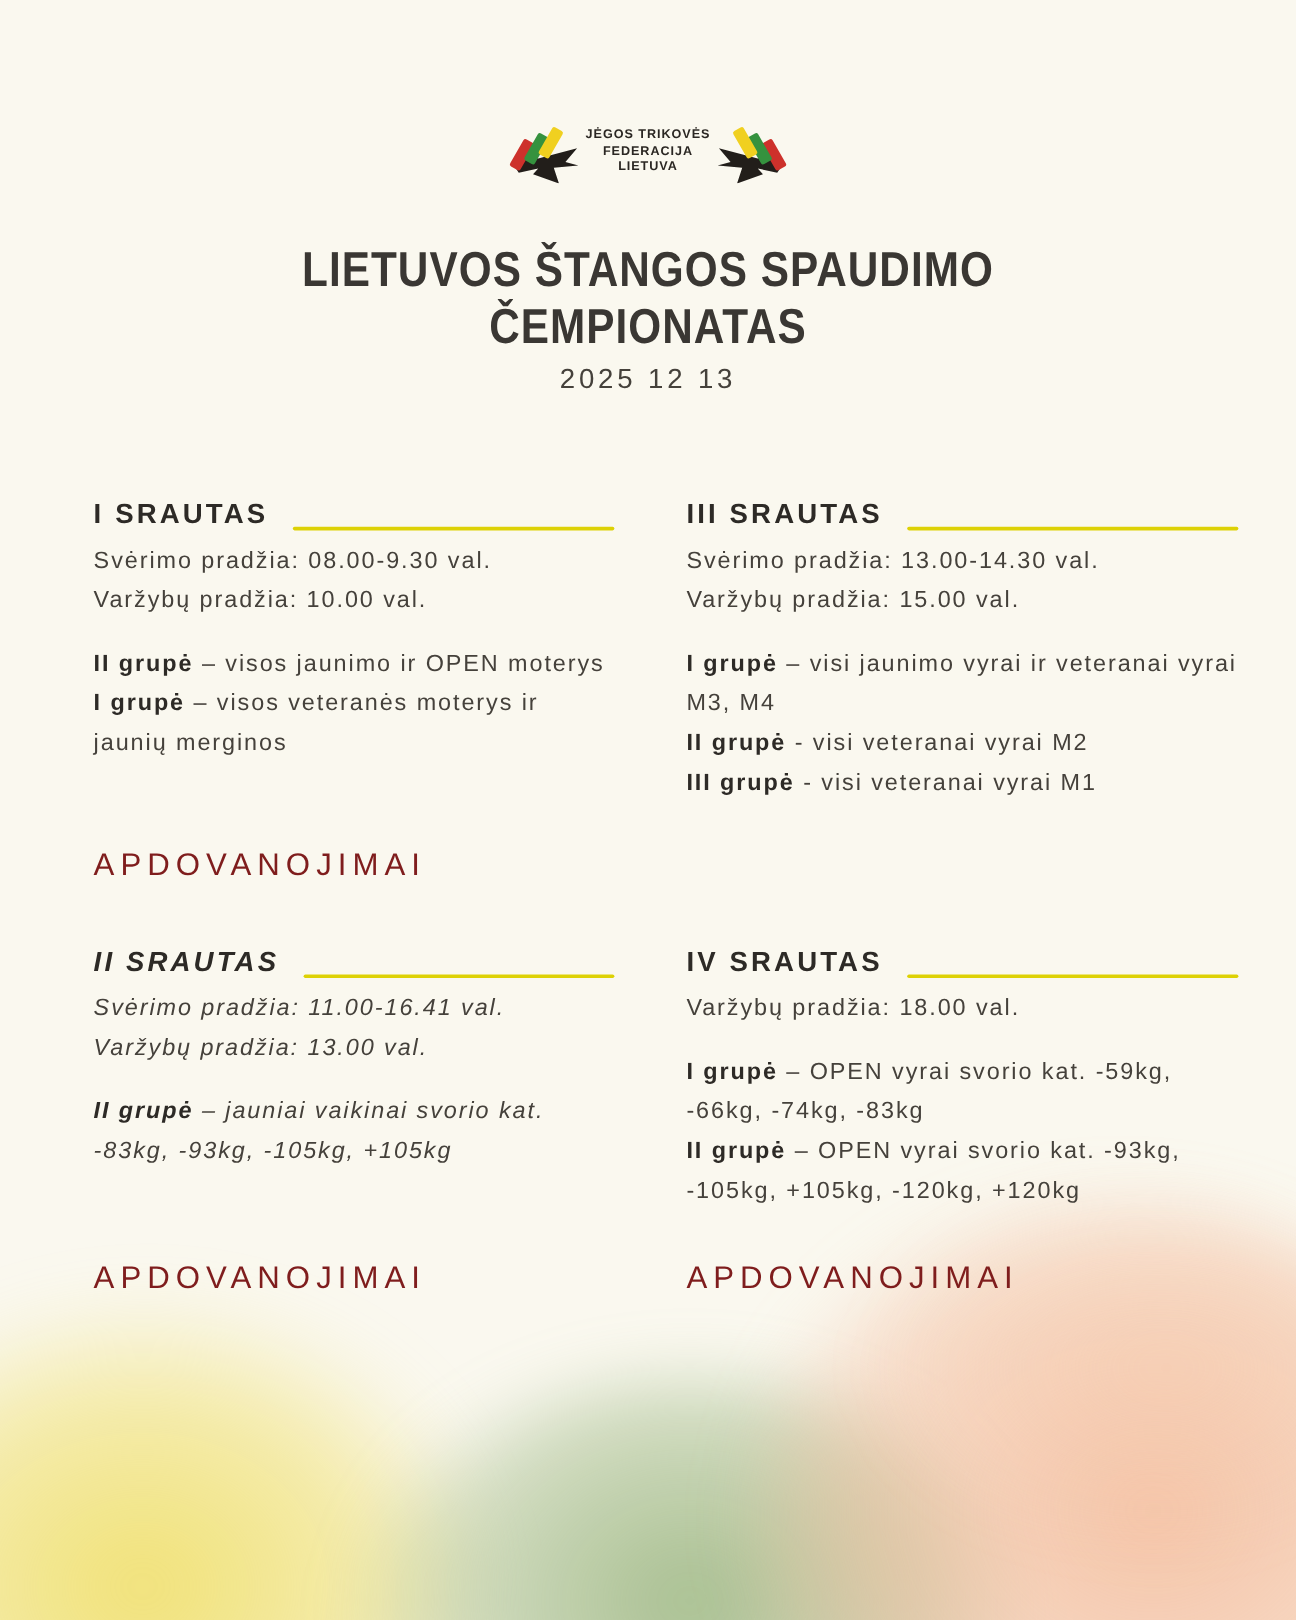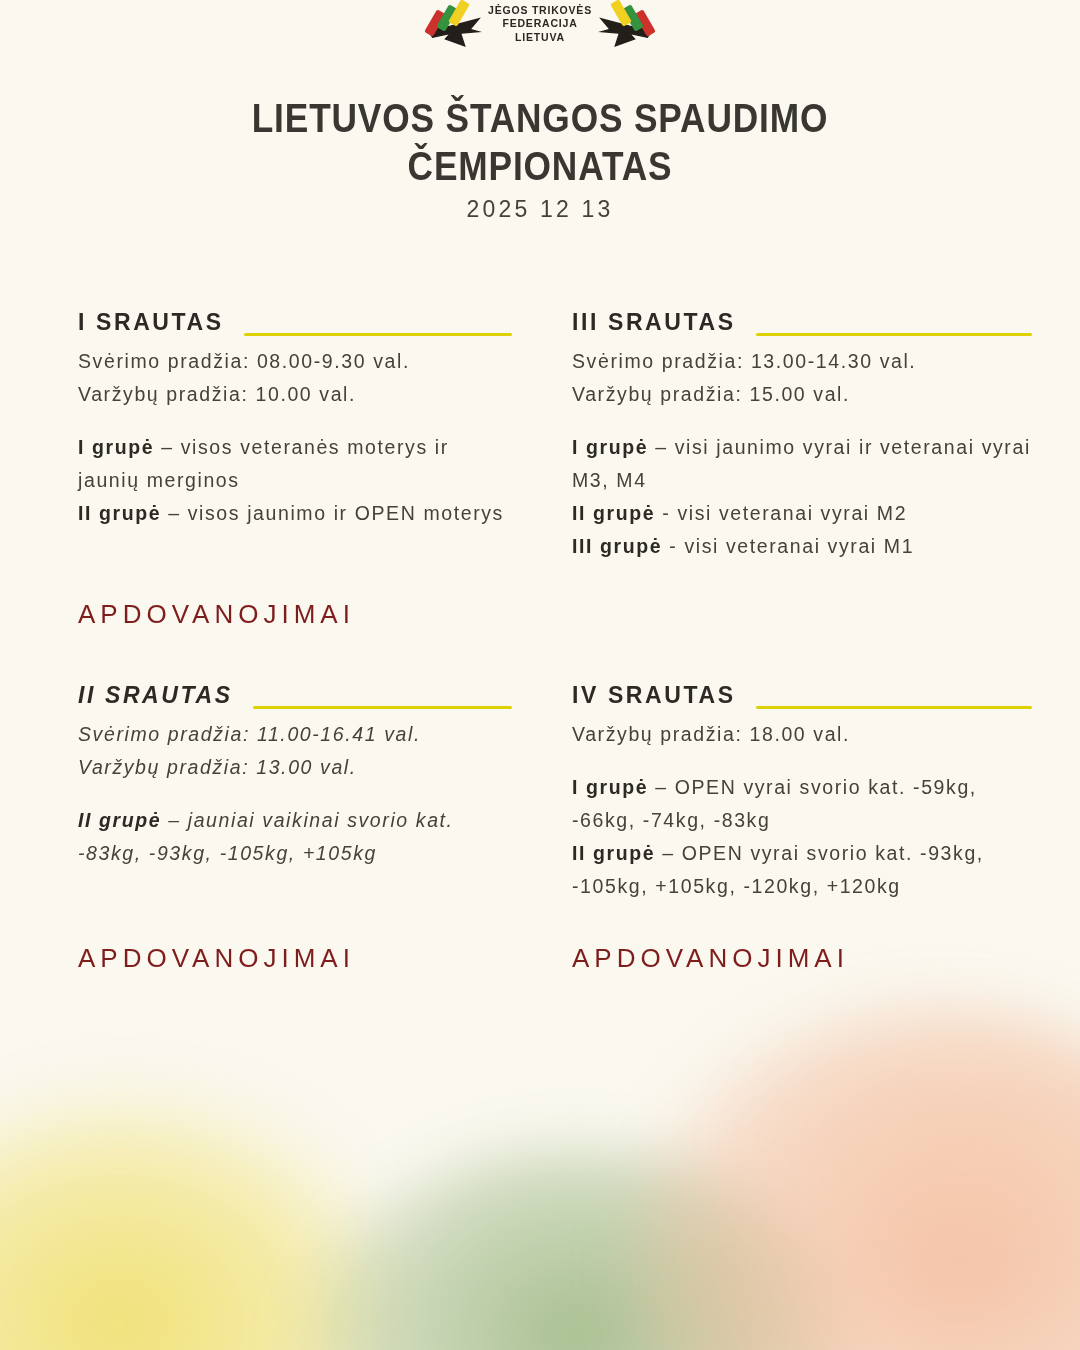--- a/index.html
+++ b/index.html
@@ -34,21 +34,21 @@
   }
   .blob-pink-soft {
     right: -60px; bottom: 60px; width: 420px; height: 300px;
     background: radial-gradient(ellipse at 60% 50%,
       rgba(246,200,170,0.40) 0%, rgba(246,200,170,0) 70%);
   }
 
   .content { position: relative; z-index: 1; }
 
   
-  .logo { display: flex; justify-content: center; align-items: center; gap: 6px; }
+  .logo { padding-top: 106px; display: flex; justify-content: center; align-items: flex-start; gap: 6px; }
   .logo-text { text-align: center; font-weight: bold; font-size: 10.5px; letter-spacing: 0.8px; color: #2b2723; line-height: 1.3; text-transform: uppercase; }
   .emblem { position: relative; width: 54px; height: 48px; flex: 0 0 auto; }
   .emblem.mirror { transform: scaleX(-1); }
   .stripe { position: absolute; width: 10px; height: 26px; border-radius: 2px; transform: rotate(30deg); }
   .stripe-red    { left: 2px;  top: 10px; }
   .stripe-green  { left: 14px; top: 5px; }
   .stripe-yellow { left: 26px; top: 0px; }
   .eagle-shape {
     position: absolute; left: 0; top: 17px; width: 54px; height: 30px;
     background: #221e1a;
@@ -142,22 +142,22 @@
       <section class="area-s1">
         <div class="sec-head">
           <span class="sec-title">I SRAUTAS</span>
           <span class="sec-rule" style="background:#ddd104"></span>
         </div>
         <div class="times">
           <p class="time-line">Svėrimo pradžia: 08.00-9.30 val.</p>
           <p class="time-line">Varžybų pradžia: 10.00 val.</p>
         </div>
         <div class="groups">
+          <p class="group-line"><b>II grupė</b> <span>– visos jaunimo ir OPEN moterys</span></p>
           <p class="group-line"><b>I grupė</b> <span>– visos veteranės moterys ir jaunių merginos</span></p>
-          <p class="group-line"><b>II grupė</b> <span>– visos jaunimo ir OPEN moterys</span></p>
         </div>
       </section>
 
       <section class="area-s3">
         <div class="sec-head">
           <span class="sec-title">III SRAUTAS</span>
           <span class="sec-rule" style="background:#ddd104"></span>
         </div>
         <div class="times">
           <p class="time-line">Svėrimo pradžia: 13.00-14.30 val.</p>

